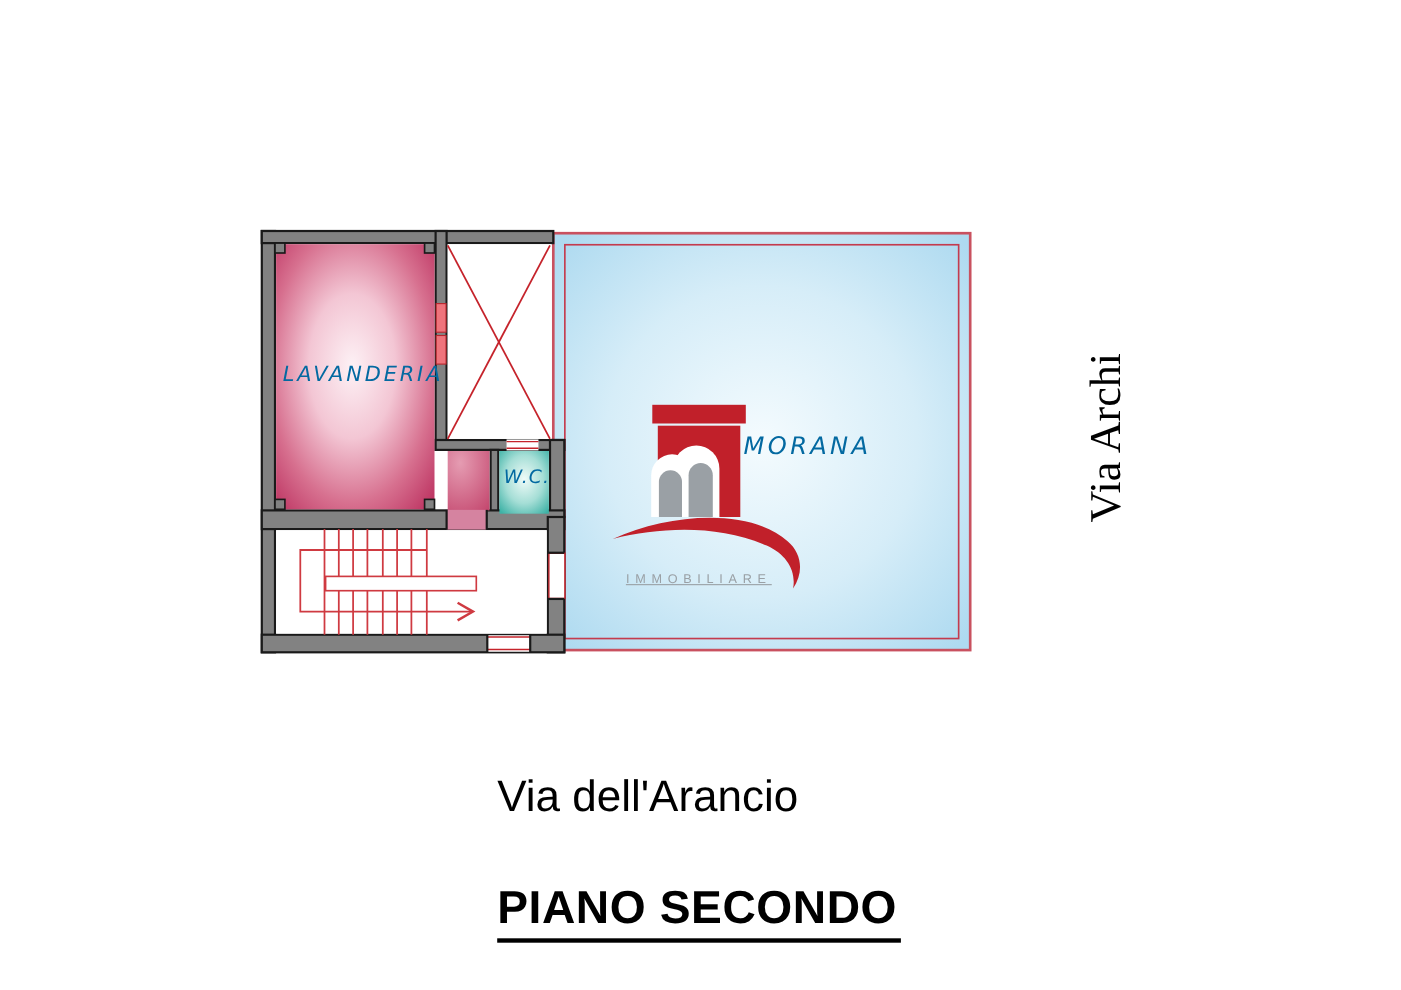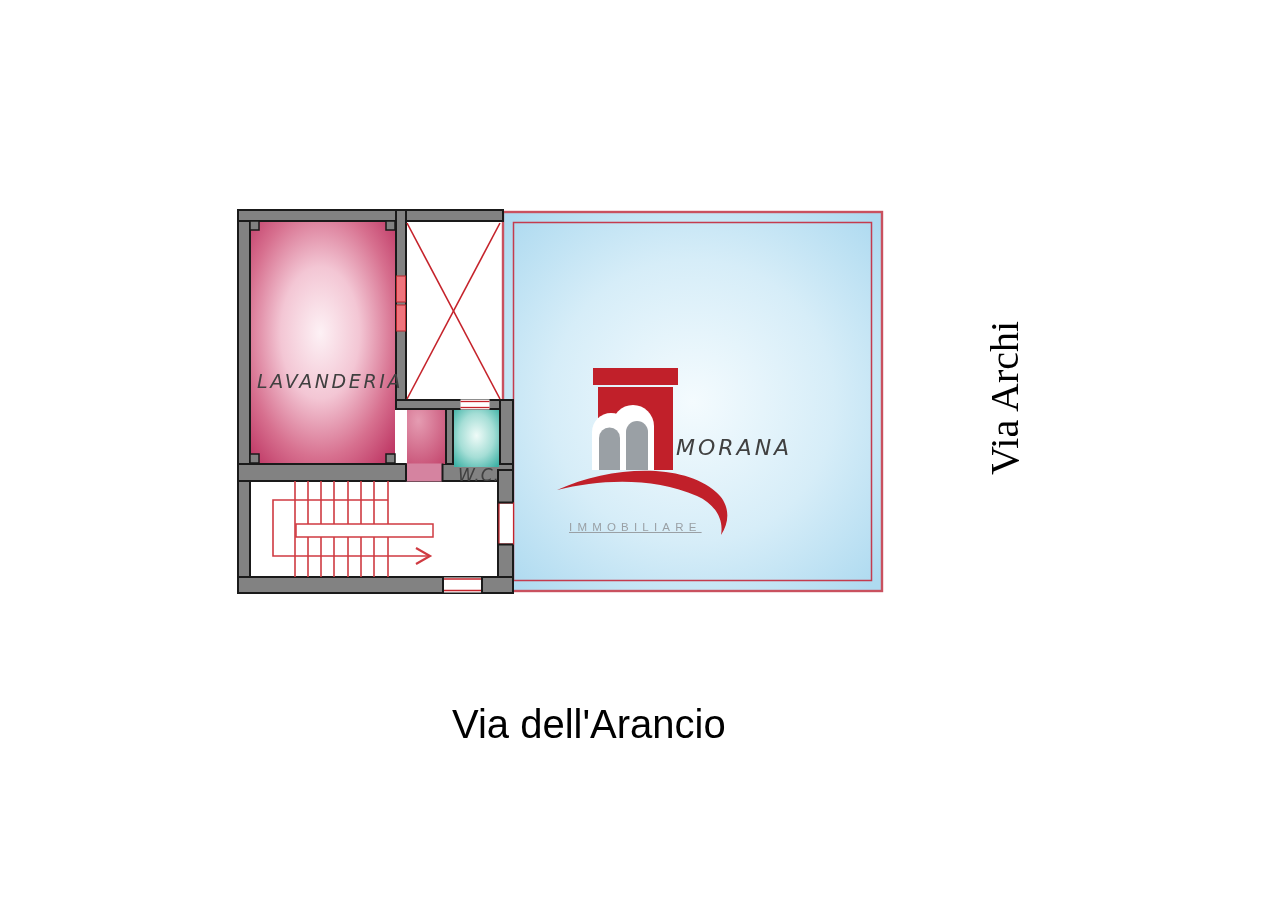--- a/index.html
+++ b/index.html
@@ -1,20 +1,20 @@
 <!DOCTYPE html>
 <html><head>
 <meta charset="utf-8">
 <style>
   html,body{margin:0;padding:0;background:#ffffff;}
   .stage{position:relative;width:1274px;height:900px;background:#ffffff;overflow:hidden;
          font-family:"Liberation Sans",sans-serif;}
   .stage svg{position:absolute;left:0;top:0;}
   .abs{position:absolute;white-space:nowrap;}
-  .handw{font-family:"DejaVu Sans",sans-serif;font-style:italic;color:#404040;margin-top:41px;}
+  .handw{font-family:"DejaVu Sans",sans-serif;font-style:italic;color:#0369a1;}
   .lbl-lavanderia{left:257px;top:329px;font-size:19px;letter-spacing:2.6px;}
   .lbl-wc{left:452px;top:424px;width:48px;text-align:right;font-size:17px;letter-spacing:1px;}
   .lbl-razzo{left:676px;top:394px;font-size:22px;letter-spacing:3px;}
   .lbl-morana{left:565px;top:491px;font-size:30px;font-weight:700;color:#c1202a;letter-spacing:0.5px;}
   .lbl-immobiliare{left:569px;top:521px;font-size:11.5px;letter-spacing:5.2px;color:#9aa0a5;font-weight:400;text-decoration:underline;}
   .street-right{left:855px;top:377px;width:300px;height:42px;line-height:42px;text-align:center;
                 transform:rotate(-90deg);font-family:"Liberation Serif",serif;font-size:40px;color:#000;}
   .street-bottom{left:452px;top:702px;font-family:Liberation Sans, sans-serif;font-size:40px;color:#000;}
   .floor-title{left:452px;top:801px;font-size:42px;font-weight:700;letter-spacing:0.5px;color:#000;
                border-bottom:4px solid #000;padding:0 3px 4px 0;display:inline-block;}
@@ -141,13 +141,14 @@
 
   <div class="abs handw lbl-razzo">MORANA</div>
 
 
   <div class="abs lbl-immobiliare">IMMOBILIARE</div>
 
   <div class="abs street-right">Via Archi</div>
 
   <div class="abs street-bottom">Via dell'Arancio</div>
 
+  <div class="abs floor-title">PIANO SECONDO</div>
 </div>
 
 </body></html>

